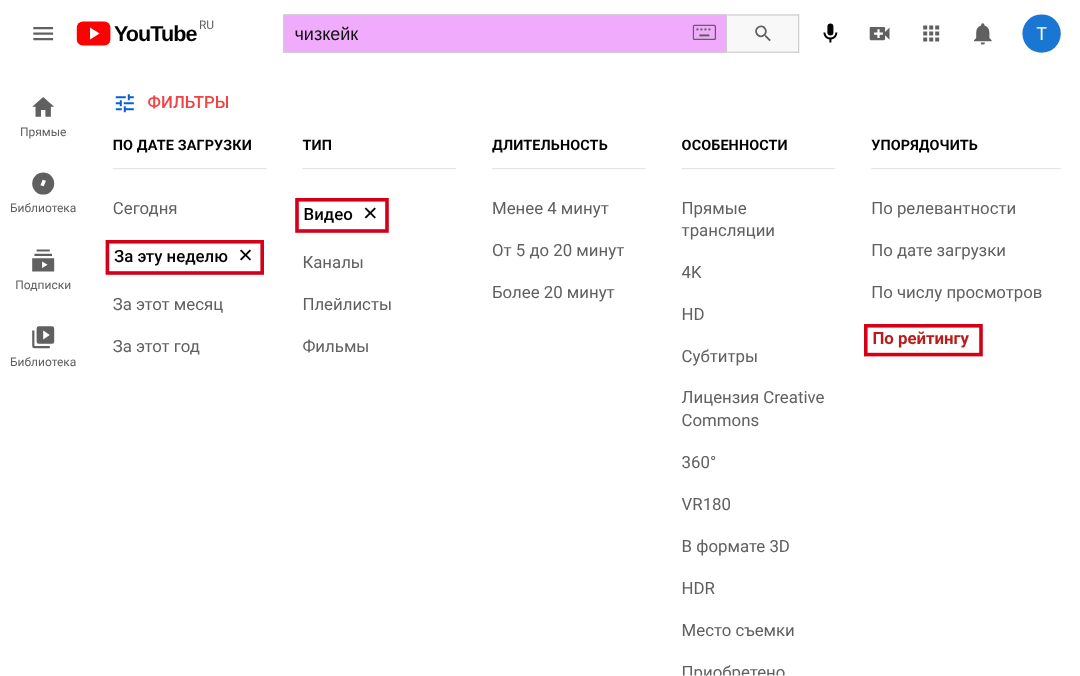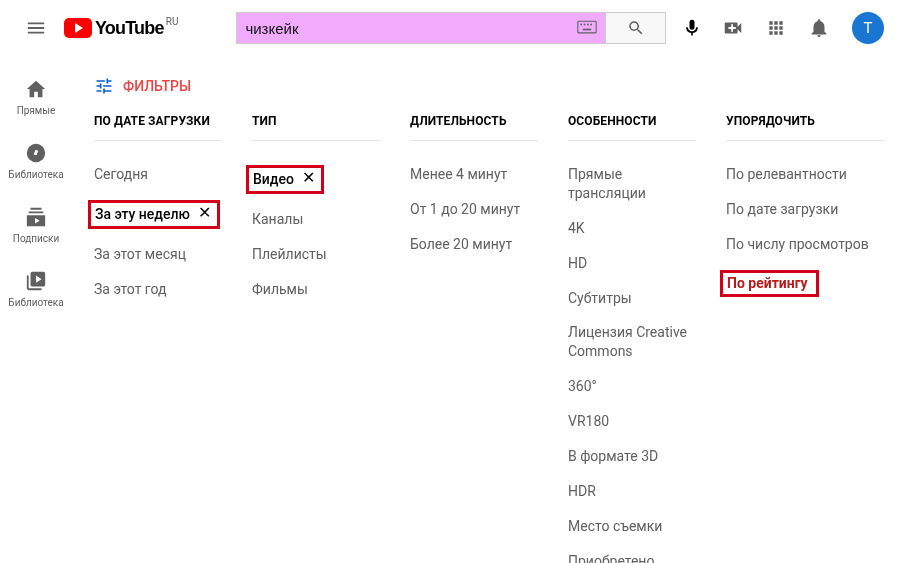--- a/index.html
+++ b/index.html
@@ -165,21 +165,21 @@
             </span>
           </div>
         <div class="opt">Каналы</div>
         <div class="opt">Плейлисты</div>
         <div class="opt">Фильмы</div>
       </div>
 
       <div class="col">
         <div class="col-hdr">ДЛИТЕЛЬНОСТЬ</div>
         <div class="opt">Менее 4 минут</div>
-        <div class="opt">От 1 до 20 минут</div>
+        <div class="opt">От 5 до 20 минут</div>
         <div class="opt">Более 20 минут</div>
       </div>
 
       <div class="col">
         <div class="col-hdr">ОСОБЕННОСТИ</div>
         <div class="opt">Прямые трансляции</div>
         <div class="opt">4K</div>
         <div class="opt">HD</div>
         <div class="opt">Субтитры</div>
         <div class="opt">Лицензия Creative Commons</div>

